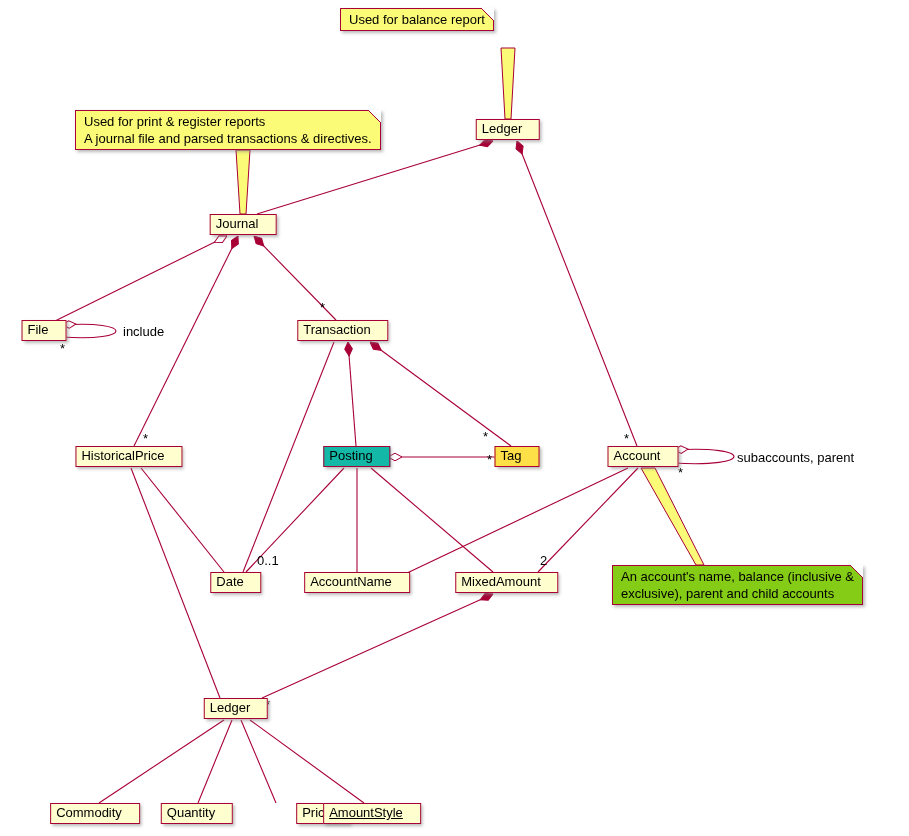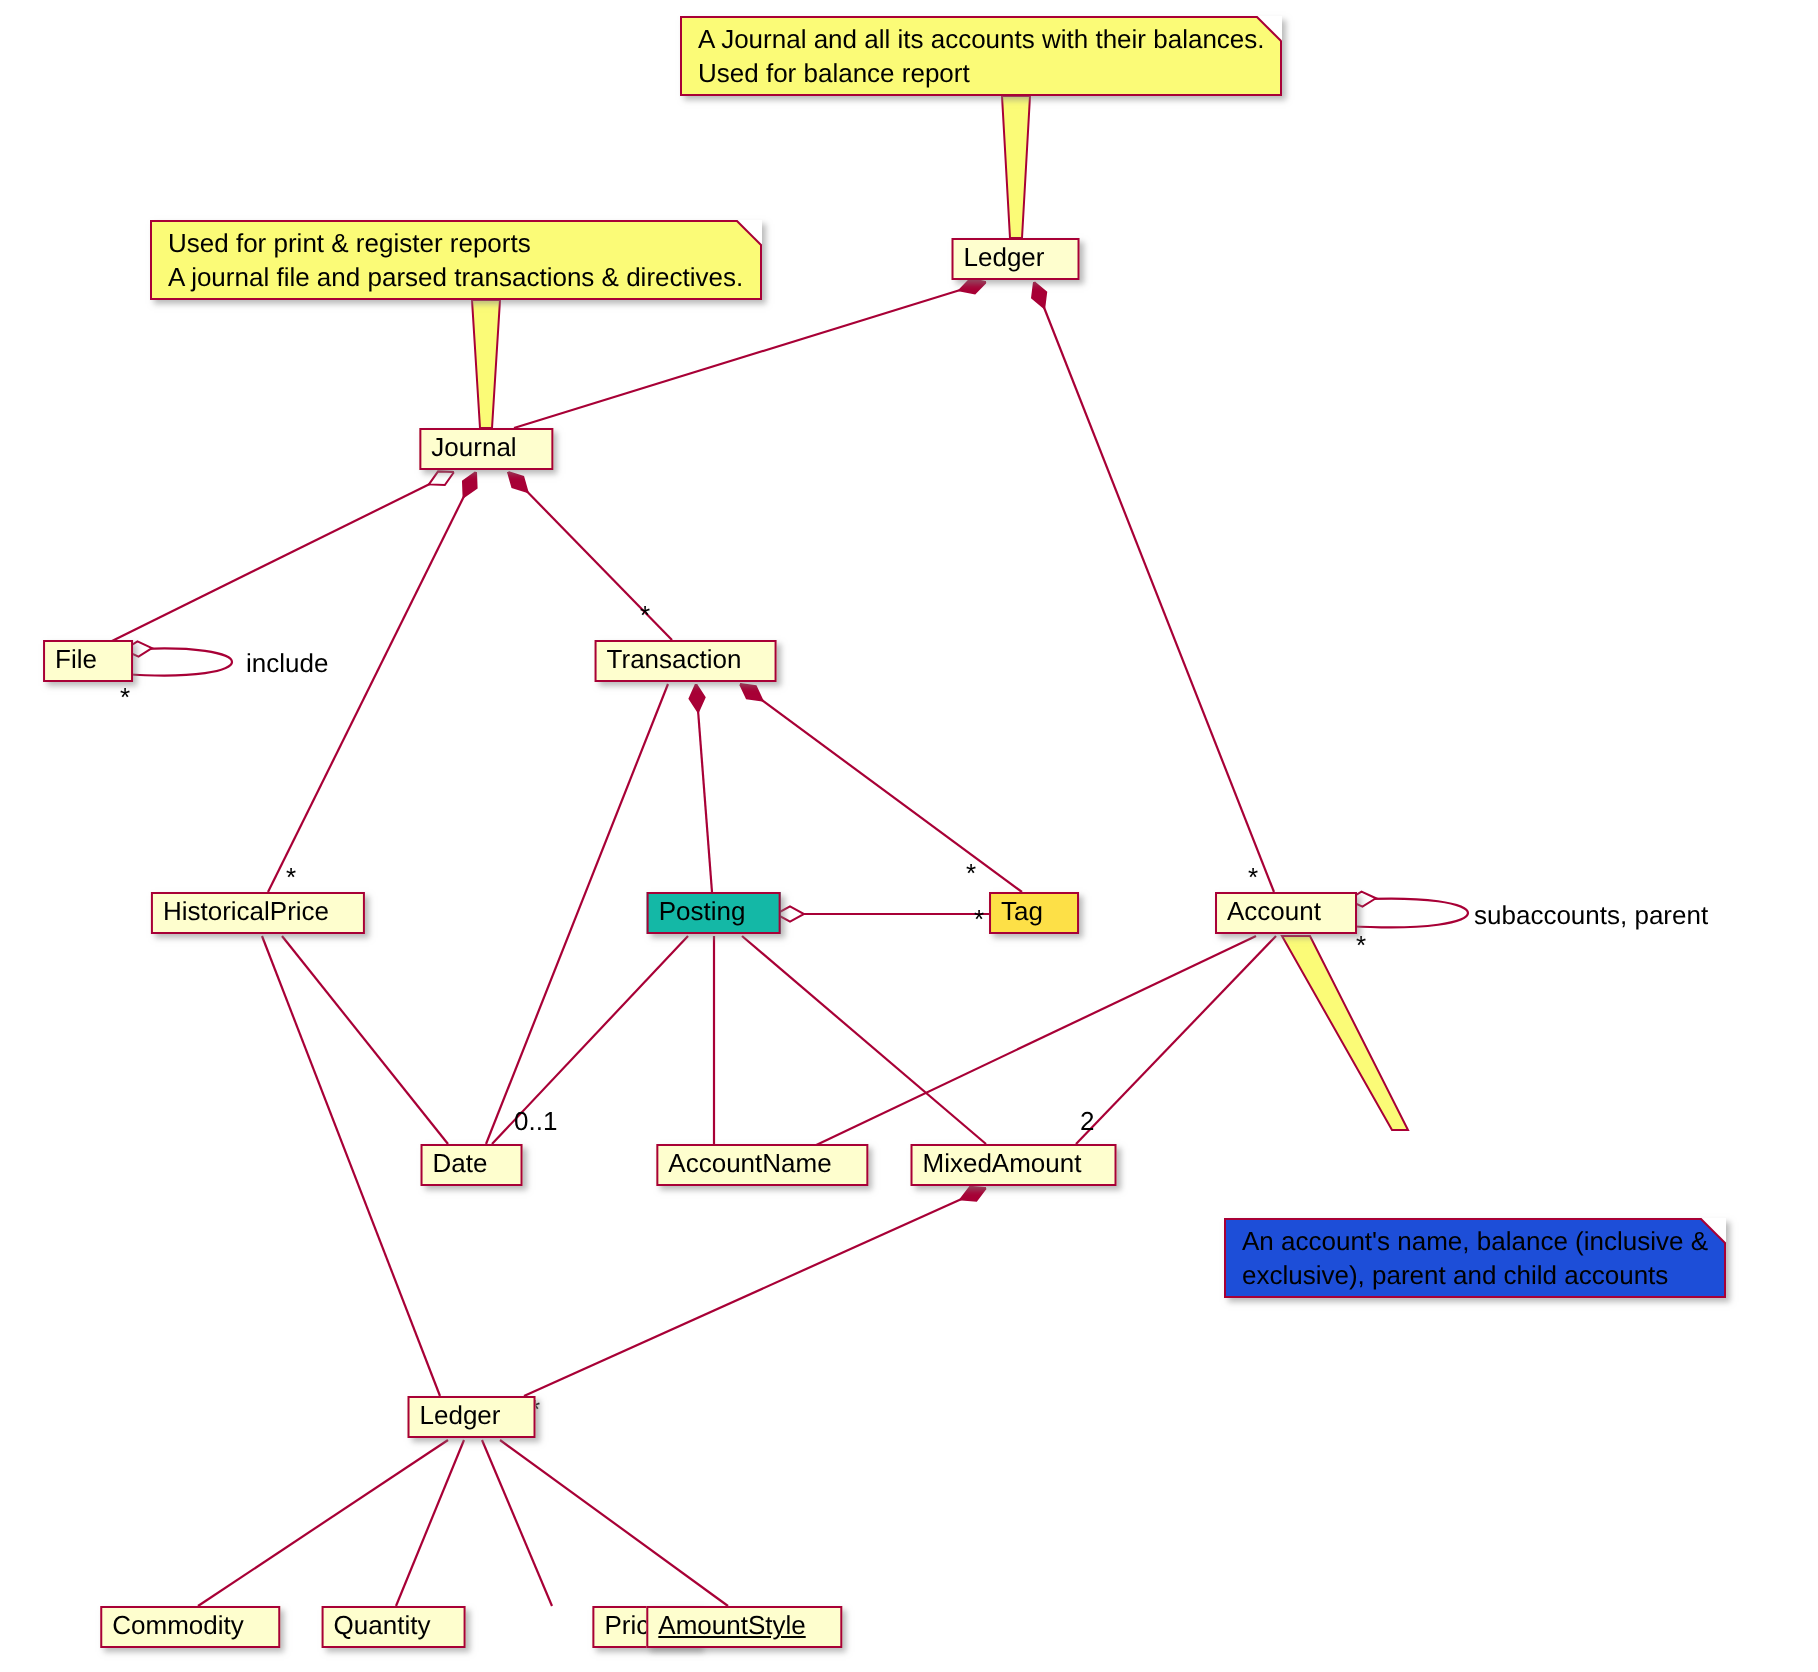--- a/index.html
+++ b/index.html
@@ -85,46 +85,45 @@
   <div id="nodes-layer">
       <div class="node" style="left: 508px; top: 119px; background: rgb(254, 254, 206); border-color: rgb(168, 0, 54);">Ledger</div>
       <div class="node" style="left: 243px; top: 214px; background: rgb(254, 254, 206); border-color: rgb(168, 0, 54);">Journal</div>
       <div class="node" style="left: 44px; top: 320px; background: rgb(254, 254, 206); border-color: rgb(168, 0, 54);">File</div>
       <div class="node" style="left: 343px; top: 320px; background: rgb(254, 254, 206); border-color: rgb(168, 0, 54);">Transaction</div>
       <div class="node" style="left: 129px; top: 446px; background: rgb(254, 254, 206); border-color: rgb(168, 0, 54);">HistoricalPrice</div>
       <div class="node" style="left: 357px; top: 446px; background: #14b8a6; border-color: rgb(168, 0, 54);">Posting</div>
       <div class="node" style="left: 517px; top: 446px; background: #fde047; border-color: rgb(168, 0, 54);">Tag</div>
       <div class="node" style="left: 643px; top: 446px; background: rgb(254, 254, 206); border-color: rgb(168, 0, 54);">Account</div>
       <div class="node" style="left: 236px; top: 572px; background: rgb(254, 254, 206); border-color: rgb(168, 0, 54);">Date</div>
-      <div class="node" style="left: 357px; top: 572px; background: rgb(254, 254, 206); border-color: rgb(168, 0, 54); margin-left: 24px;">AccountName</div>
+      <div class="node" style="left: 357px; top: 572px; background: rgb(254, 254, 206); border-color: rgb(168, 0, 54);">AccountName</div>
       <div class="node" style="left: 507px; top: 572px; background: rgb(254, 254, 206); border-color: rgb(168, 0, 54);">MixedAmount</div>
       <div class="node" style="left: 236px; top: 698px; background: rgb(254, 254, 206); border-color: rgb(168, 0, 54);">Ledger</div>
       <div class="node" style="left: 95px; top: 803px; background: rgb(254, 254, 206); border-color: rgb(168, 0, 54);">Commodity</div>
       <div class="node" style="left: 197px; top: 803px; background: rgb(254, 254, 206); border-color: rgb(168, 0, 54);">Quantity</div>
       <div class="node" style="left: 279px; top: 803px; background: rgb(254, 254, 206); border-color: rgb(168, 0, 54); margin-left: 44px;">Price</div>
       <div class="node" style="left: 372px; top: 803px; background: rgb(254, 254, 206); border-color: rgb(168, 0, 54); text-decoration: underline;">AmountStyle</div>
     </div>
   <div id="notes-layer">
       <div class="note" style="left: 340px; top: 8px; background: rgb(251, 251, 119); border-color: rgb(168, 0, 54);">
-        <div class="nline">A Journal and all its accounts with their balances.</div>
         <div class="nline">Used for balance report</div>
         <svg class="fold" width="13" height="13">
           <path d="M0,0 L13,0 L13,13 Z" fill="#ffffff"></path>
           <path d="M0,0 L13,13" stroke="#A80036" stroke-width="1"></path>
         </svg>
       </div>
       <div class="note" style="left: 75px; top: 110px; background: rgb(251, 251, 119); border-color: rgb(168, 0, 54);">
         <div class="nline">Used for print &amp; register reports</div>
         <div class="nline">A journal file and parsed transactions &amp; directives.</div>
         <svg class="fold" width="13" height="13">
           <path d="M0,0 L13,0 L13,13 Z" fill="#ffffff"></path>
           <path d="M0,0 L13,13" stroke="#A80036" stroke-width="1"></path>
         </svg>
       </div>
-      <div class="note" style="left: 612px; top: 565px; background: #1d4ed8; border-color: rgb(168, 0, 54); margin-top: 44px;">
+      <div class="note" style="left: 612px; top: 565px; background: #84cc16; border-color: rgb(168, 0, 54);">
         <div class="nline">An account's name, balance (inclusive &amp;</div>
         <div class="nline">exclusive), parent and child accounts</div>
         <svg class="fold" width="13" height="13">
           <path d="M0,0 L13,0 L13,13 Z" fill="#ffffff"></path>
           <path d="M0,0 L13,13" stroke="#A80036" stroke-width="1"></path>
         </svg>
       </div>
     </div>
 </div>
 

